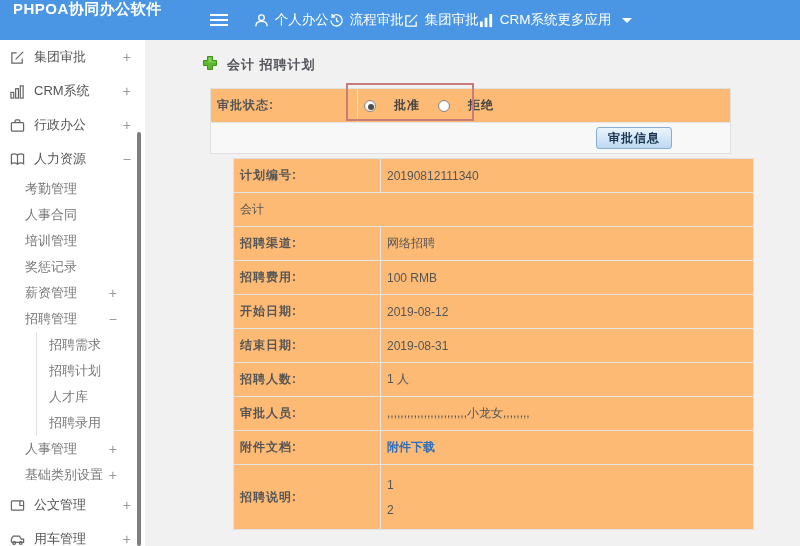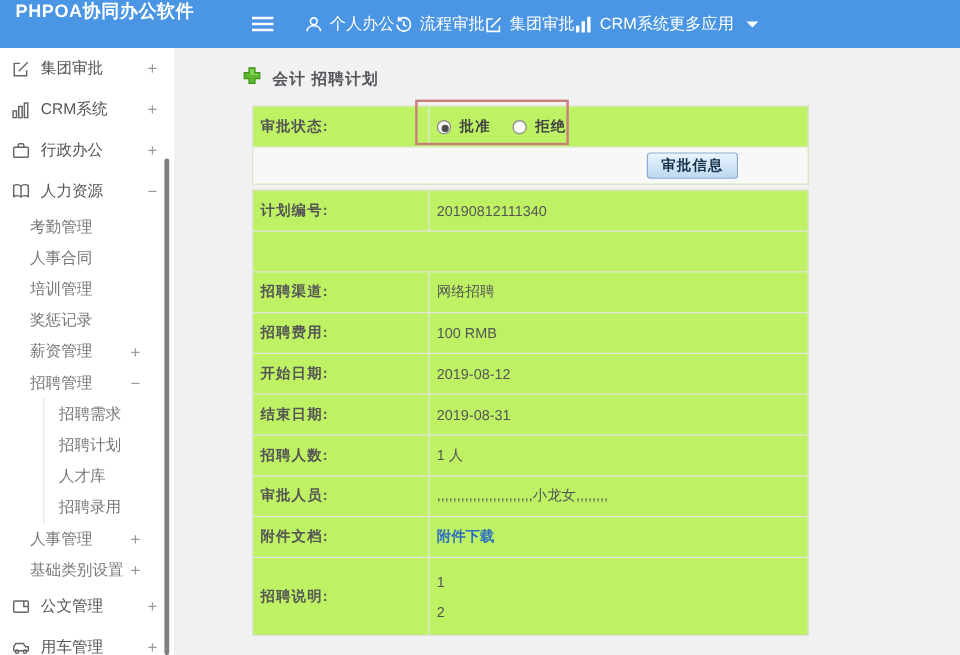--- a/index.html
+++ b/index.html
@@ -37,43 +37,43 @@
   .side-item.lvl0 .expander { right: 14px; }
   .side-item.lvl1 .expander { right: 28px; }
   .sicon { color: #666; }
   .side-scrollbar { position: absolute; right: 4px; top: 92px; width: 4px; bottom: 0; background: #7e7e7e; border-radius: 2px; }
 
   
   .content { position: absolute; left: 145px; top: 40px; right: 0; bottom: 0; background: #f1f1f1; }
   .page-header { position: absolute; left: 57px; top: 15px; display: flex; align-items: center; gap: 9px; }
   .page-title { font-size: 13px; font-weight: bold; color: #54565c; letter-spacing: 1px; }
 
-  .panel { position: absolute; left: 65px; width: 464px; background: #bef264; border: 1px solid #e0e0e0; }
+  .panel { position: absolute; left: 65px; width: 521px; background: #fdba74; border: 1px solid #e0e0e0; }
   .panel1 { top: 48px; }
-  .panel2 { top: 118px; }
+  .panel2 { top: 118px; margin-left: 23px; }
   .frow { display: flex; border-bottom: 1px solid #e4e4e4; height: 34px; }
   .frow:last-child { border-bottom: none; }
   .cell { display: flex; align-items: center; }
   .cell.label {
     width: 147px; border-right: 1px solid #e4e4e4; padding-left: 6px;
     font-size: 12px; font-weight: bold; color: #555; letter-spacing: 1px; flex-shrink: 0;
   }
   .cell.value { flex: 1; padding-left: 6px; font-size: 12px; color: #555; }
   .frow.tall { height: 64px; }
   .frow.tall .cell.value { flex-direction: column; align-items: flex-start; justify-content: center; gap: 11px; }
 
   .btn-row { height: 30px; background: #f8f8f8; display: flex; align-items: center; justify-content: flex-end; padding-right: 58px; }
   .approve-btn {
     height: 22px; padding: 0 11px; font-size: 12px; font-weight: bold; color: #16324c;
     background: linear-gradient(#eaf4fd, #bdd9f1); border: 1px solid #86aed1; border-radius: 3px;
     cursor: pointer; letter-spacing: 1px; font-family: inherit;
   }
 
   .radio-group { display: flex; align-items: center; gap: 18px; }
-  .radio-opt { display: flex; align-items: center; gap: 7px; font-size: 12px; font-weight: bold; color: #444; cursor: pointer; letter-spacing: 1px; }
+  .radio-opt { display: flex; align-items: center; gap: 18px; font-size: 12px; font-weight: bold; color: #444; cursor: pointer; letter-spacing: 1px; }
   .radio { width: 12px; height: 12px; border-radius: 50%; border: 1px solid #8a8a8a; background: radial-gradient(#fff 40%, #e2e2e2); position: relative; }
   .radio.checked::after { content: ""; position: absolute; left: 3px; top: 3px; width: 6px; height: 6px; border-radius: 50%; background: #4d4d4d; }
 
   .red-box { position: absolute; left: 201px; top: 43px; width: 128px; height: 38px; border: 2px solid var(--redbox, #c87e78); pointer-events: none; }
 
   .link { color: var(--link, #2f6fbf); font-weight: bold; text-decoration: none; cursor: pointer; }
 </style>
 </head>
 <body>
 
@@ -281,20 +281,21 @@
   </div>
 
   <div class="red-box"></div>
 
   <div class="panel panel2">
     <div class="frow">
       <div class="cell label">计划编号:</div>
       <div class="cell value">20190812111340</div>
     </div>
     <div class="frow">
+      <div class="cell value">会计</div>
     </div>
     <div class="frow">
       <div class="cell label">招聘渠道:</div>
       <div class="cell value">网络招聘</div>
     </div>
     <div class="frow">
       <div class="cell label">招聘费用:</div>
       <div class="cell value">100 RMB</div>
     </div>
     <div class="frow">

